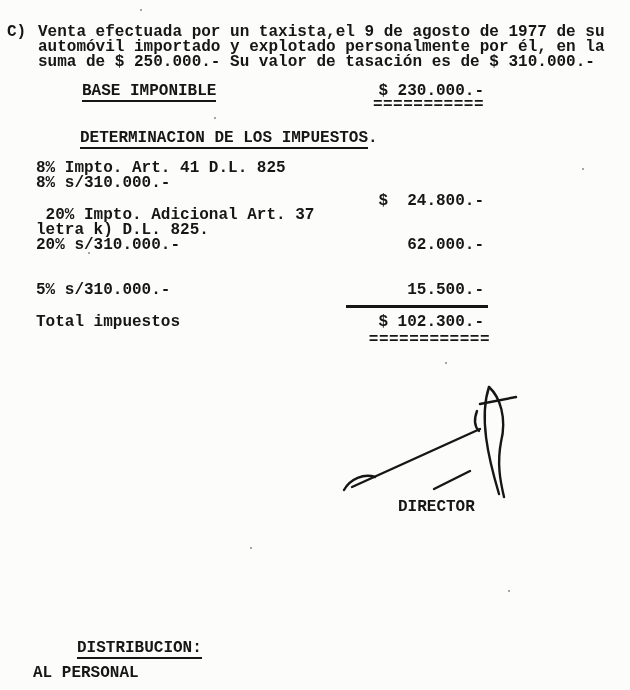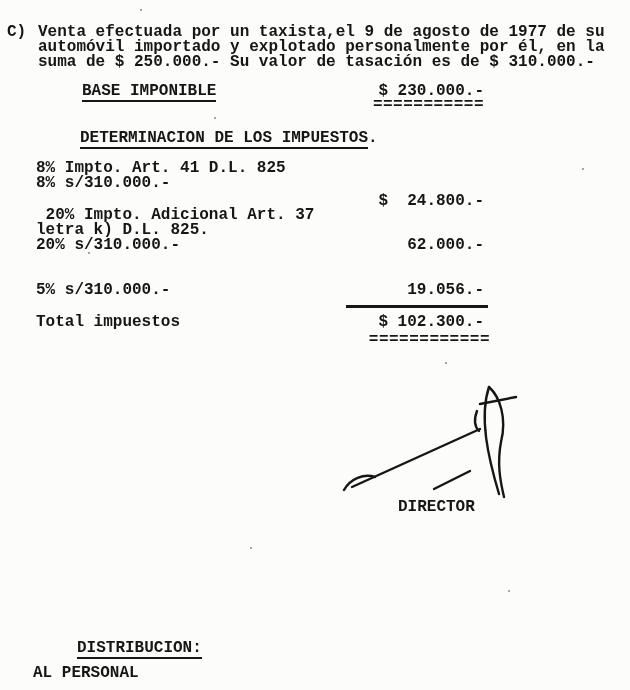--- a/index.html
+++ b/index.html
@@ -73,21 +73,21 @@
   <span class="ln" style="left:36px; top:161px;">8% Impto. Art. 41 D.L. 825</span>
   <span class="ln" style="left:36px; top:176px;">8% s/310.000.-</span>
   <span class="amt" style="top:176px;margin-top:18px;">$  24.800.-</span>
 
   <span class="ln" style="left:36px; top:208px;text-align:center;"> 20% Impto. Adicional Art. 37</span>
   <span class="ln" style="left:36px; top:223px;">letra k) D.L. 825.</span>
   <span class="ln" style="left:36px; top:238px;">20% s/310.000.-</span>
   <span class="amt" style="top:238px;">62.000.-</span>
 
   <span class="ln" style="left:36px; top:283px;">5% s/310.000.-</span>
-  <span class="amt" style="top:283px;">19.056.-</span>
+  <span class="amt" style="top:283px;">15.500.-</span>
 
   <div class="rule" style="left:346px; top:305px; width:142px;"></div>
   <span class="ln" style="left:36px; top:315px;">Total impuestos</span>
   <span class="amt" style="top:315px;margin-left:13px;">$ 102.300.-</span>
   <span class="amt dbl" style="top:333px; right:140px;">============</span>
 
   <svg class="sig" width="200" height="130" viewBox="0 0 200 130">
     <g fill="none" stroke="#161616" stroke-width="2.4" stroke-linecap="round">
       <path d="M16,118 C22,107 36,101 47,105"></path>
       <path d="M24,115 L152,57"></path>

